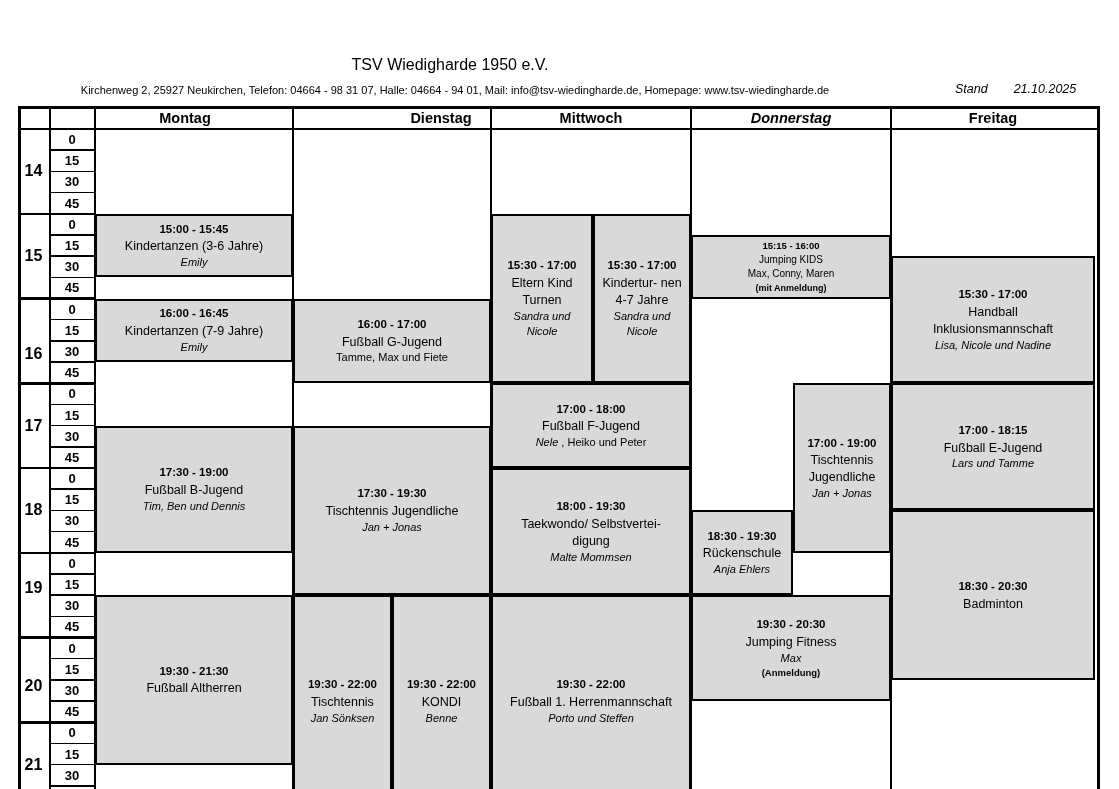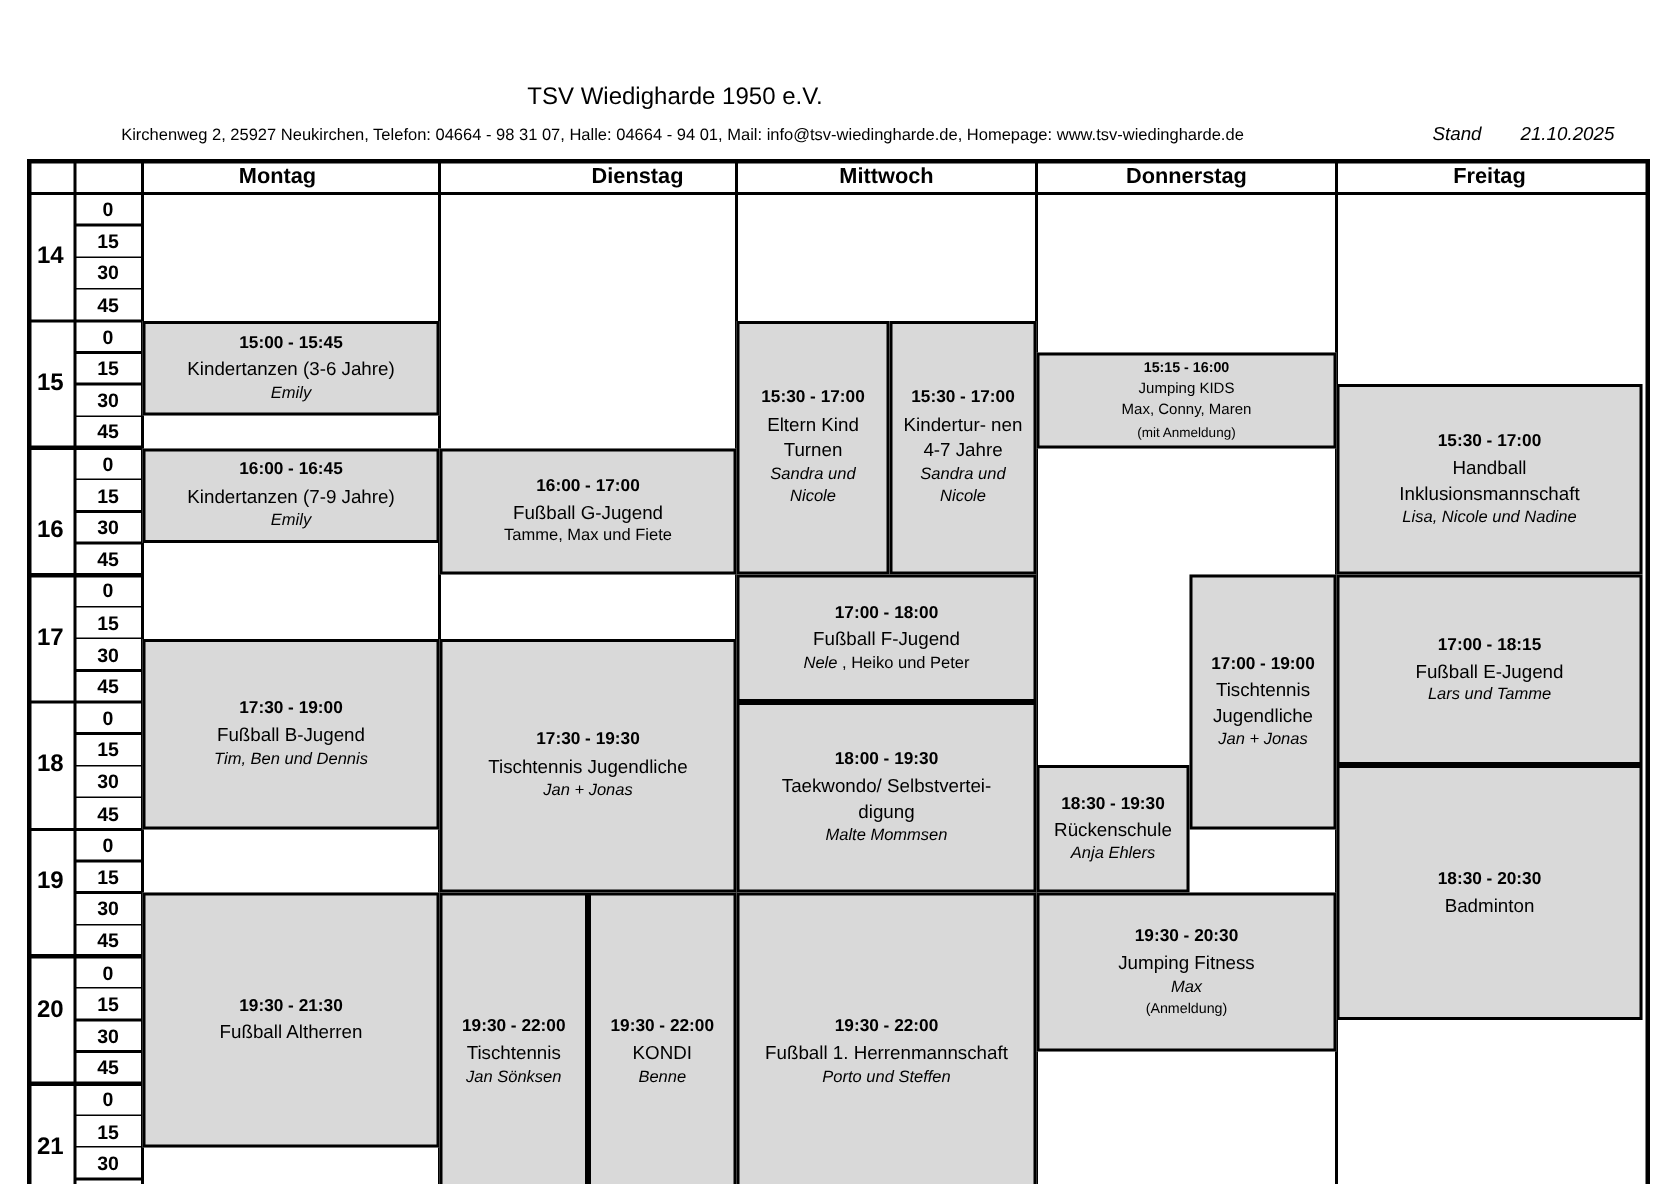--- a/index.html
+++ b/index.html
@@ -35,21 +35,21 @@
   }
   .block {
     position:absolute; border:2px solid #000; box-sizing:border-box;
     display:flex; flex-direction:column; align-items:center; justify-content:center;
     text-align:center; padding:1px 2px; overflow:hidden;
   }
   .b-time    { font-weight:bold; font-size:11.5px; line-height:1.45; margin-bottom:1px;text-align:right; }
   .b-title   { font-size:12.5px; line-height:1.35; white-space:pre-line; }
   .b-trainer { font-size:11px;   line-height:1.4;  white-space:pre-line; }
   .b-trainer.it { font-style:italic; }
-  .b-note    { font-weight:normal; font-size:9.5px; line-height:1.4; }
+  .b-note    { font-weight:bold; font-size:9.5px; line-height:1.4; }
   .block.small .b-time    { font-size:9.5px; margin-bottom:0; }
   .block.small .b-title   { font-size:10px; line-height:1.45; }
   .block.small .b-trainer { font-size:10px; line-height:1.45; }
   .block.small .b-note    { font-size:9px; }
 </style>
 </head>
 <body>
 
 <div id="page">
   <div class="doc-title">TSV Wiedigharde 1950 e.V.</div>
@@ -95,23 +95,23 @@
       <div class="tline" style="left: 32px; top: 509.562px; width: 45px; height: 1.5px;"></div>
       <div class="tline" style="left: 0px; top: 530.25px; width: 77px; height: 2.5px;"></div>
       <div class="tline" style="left: 32px; top: 551.938px; width: 45px; height: 1.5px;"></div>
       <div class="tline" style="left: 32px; top: 573.125px; width: 45px; height: 1.5px;"></div>
       <div class="tline" style="left: 32px; top: 594.312px; width: 45px; height: 1.5px;"></div>
       <div class="tline" style="left: 0px; top: 615px; width: 77px; height: 2.5px;"></div>
       <div class="tline" style="left: 32px; top: 636.688px; width: 45px; height: 1.5px;"></div>
       <div class="tline" style="left: 32px; top: 657.875px; width: 45px; height: 1.5px;"></div>
       <div class="tline" style="left: 32px; top: 679.062px; width: 45px; height: 1.5px;"></div>
       <div class="hdr-label" style="left: 77px; width: 180px;">Montag</div>
-      <div class="hdr-label" style="left: 272px; width: 198px; padding-left: 36px;">Dienstag</div>
+      <div class="hdr-label" style="left: 288px; width: 198px; padding-left: 36px;">Dienstag</div>
       <div class="hdr-label" style="left: 473px; width: 200px;">Mittwoch</div>
-      <div class="hdr-label" style="left: 673px; width: 200px;">Donnerstag</div>
+      <div class="hdr-label" style="left: 673px; width: 200px; font-style: italic;">Donnerstag</div>
       <div class="hdr-label" style="left: 873px; width: 204px;">Freitag</div>
       <div class="hour-label" style="top: 23px; height: 84.75px;">14</div>
       <div class="min-label" style="top: 23px; height: 21.1875px;">0</div>
       <div class="min-label" style="top: 44.1875px; height: 21.1875px;">15</div>
       <div class="min-label" style="top: 65.375px; height: 21.1875px;">30</div>
       <div class="min-label" style="top: 86.5625px; height: 21.1875px;">45</div>
       <div class="hour-label" style="top: 107.75px; height: 84.75px;">15</div>
       <div class="min-label" style="top: 107.75px; height: 21.1875px;">0</div>
       <div class="min-label" style="top: 128.938px; height: 21.1875px;">15</div>
       <div class="min-label" style="top: 150.125px; height: 21.1875px;">30</div>
@@ -129,21 +129,21 @@
       <div class="hour-label" style="top: 362px; height: 84.75px;">18</div>
       <div class="min-label" style="top: 362px; height: 21.1875px;">0</div>
       <div class="min-label" style="top: 383.188px; height: 21.1875px;">15</div>
       <div class="min-label" style="top: 404.375px; height: 21.1875px;">30</div>
       <div class="min-label" style="top: 425.562px; height: 21.1875px;">45</div>
       <div class="hour-label" style="top: 446.75px; height: 71px;">19</div>
       <div class="min-label" style="top: 446.75px; height: 21.1875px;">0</div>
       <div class="min-label" style="top: 467.938px; height: 21.1875px;">15</div>
       <div class="min-label" style="top: 489.125px; height: 21.1875px;">30</div>
       <div class="min-label" style="top: 510.312px; height: 21.1875px;">45</div>
-      <div class="hour-label" style="top: 526px; height: 84.75px;">20</div>
+      <div class="hour-label" style="top: 538px; height: 84.75px;">20</div>
       <div class="min-label" style="top: 531.5px; height: 21.1875px;">0</div>
       <div class="min-label" style="top: 552.688px; height: 21.1875px;">15</div>
       <div class="min-label" style="top: 573.875px; height: 21.1875px;">30</div>
       <div class="min-label" style="top: 595.062px; height: 21.1875px;">45</div>
       <div class="hour-label" style="top: 616.25px; height: 84.75px;">21</div>
       <div class="min-label" style="top: 616.25px; height: 21.1875px;">0</div>
       <div class="min-label" style="top: 637.438px; height: 21.1875px;">15</div>
       <div class="min-label" style="top: 658.625px; height: 21.1875px;">30</div>
       <div class="min-label" style="top: 679.812px; height: 21.1875px;">45</div>
       <div class="block" style="left: 77px; top: 107.75px; width: 198px; height: 63.5625px; background: rgb(217, 217, 217); border-color: rgb(0, 0, 0);">

